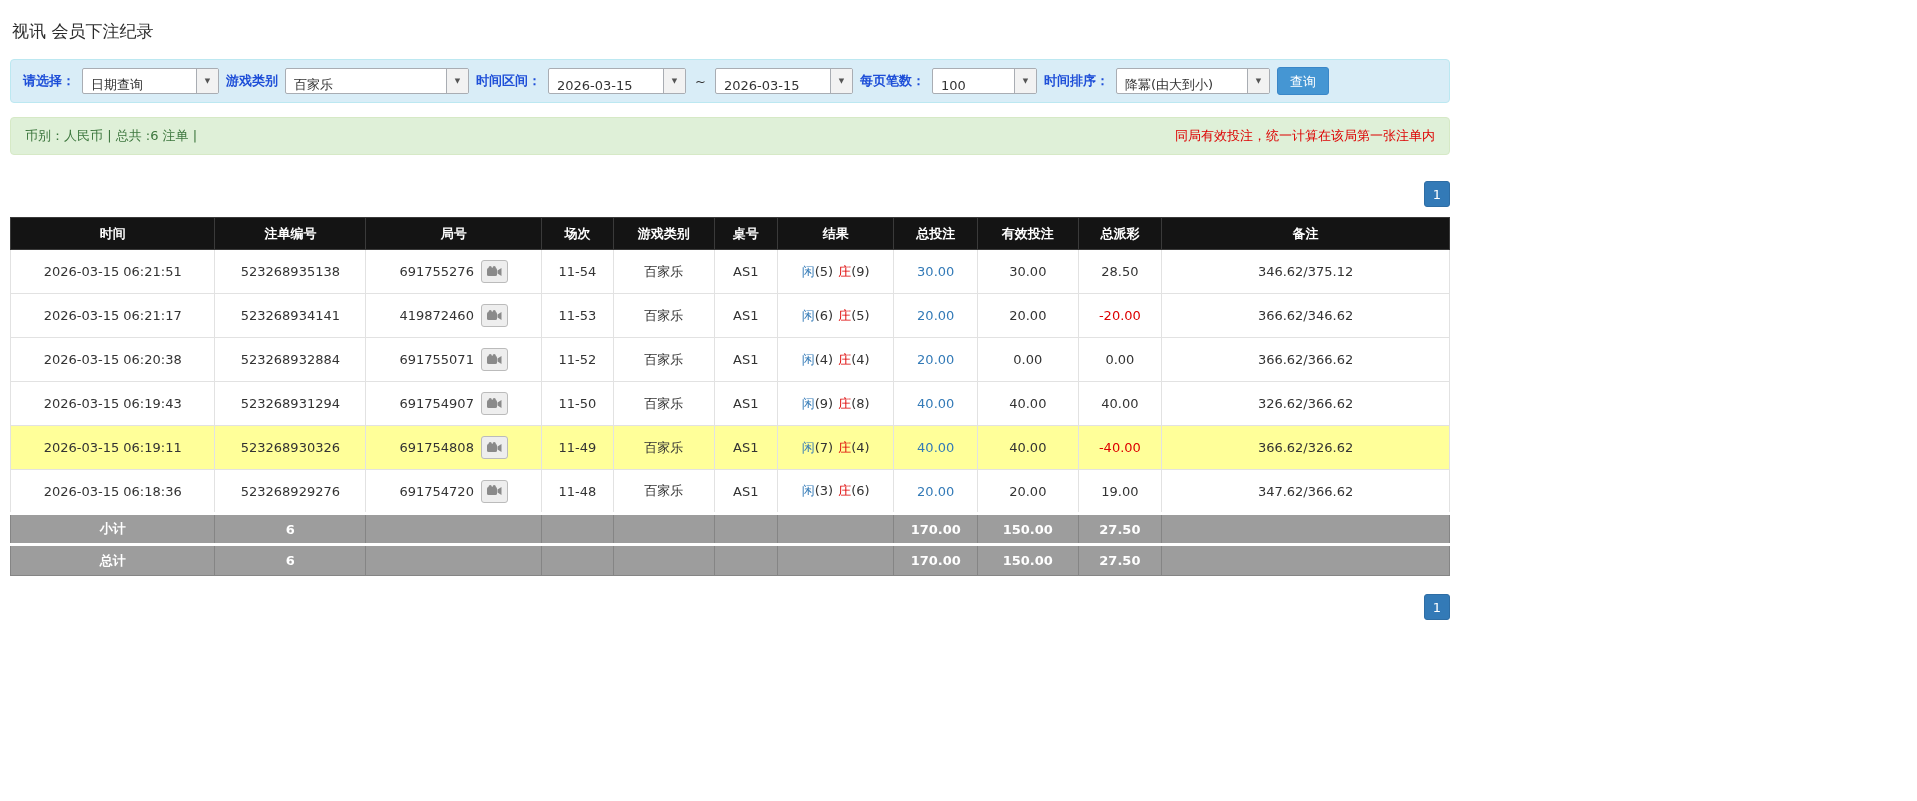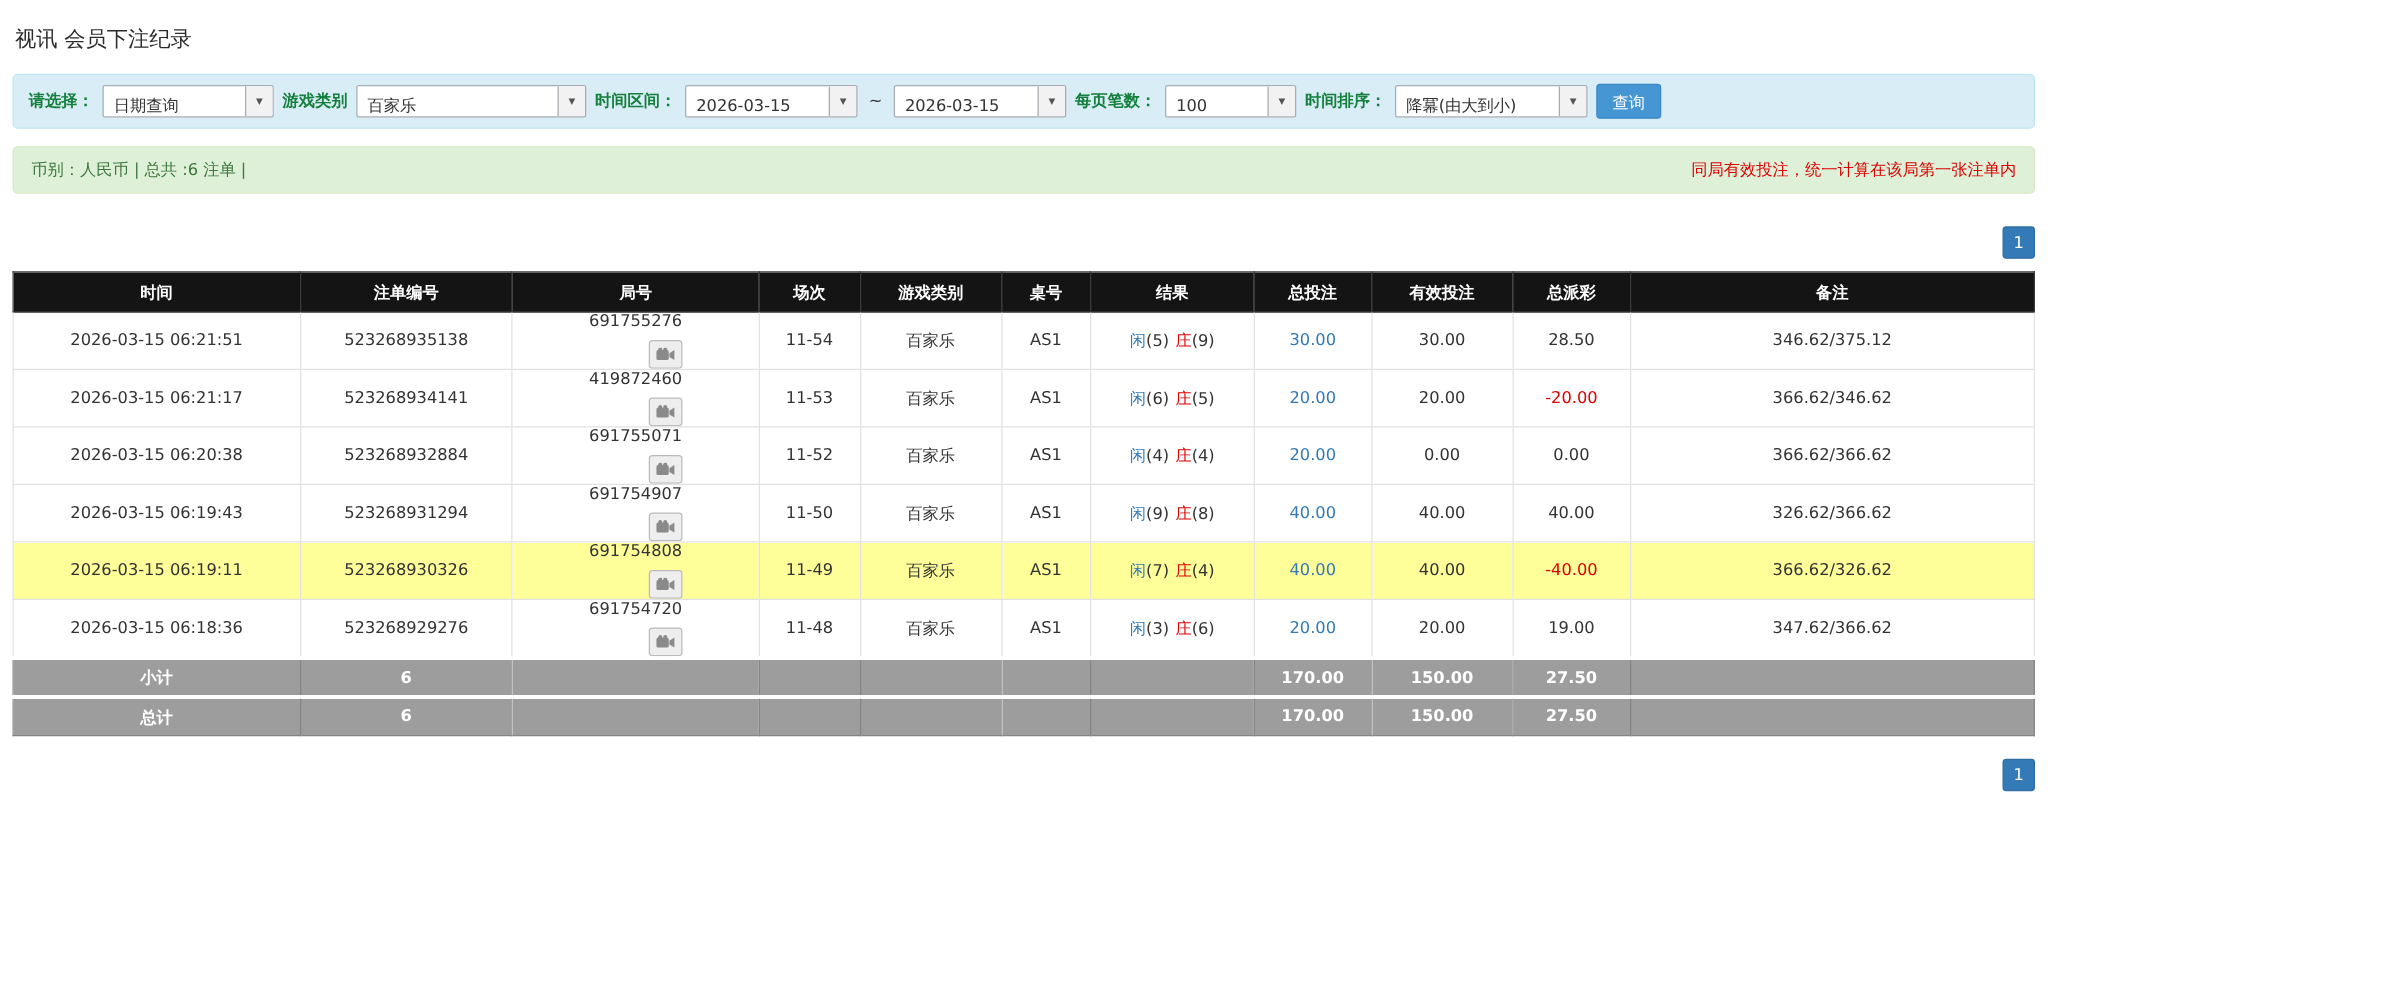--- a/index.html
+++ b/index.html
@@ -2,30 +2,30 @@
 <html><head>
 <meta charset="utf-8">
 <style>
   * { margin:0; padding:0; box-sizing:border-box; }
   html,body { background:#ffffff; }
   body {
     width:1917px; height:801px; overflow:hidden;
     font-family:"DejaVu Sans","Liberation Sans",sans-serif;
     font-size:13px; color:#333;
   }
-  .container { width:1618px; padding:0; margin:0 0 2px 10px; }
+  .container { width:1440px; padding:0; margin:0 0 2px 10px; }
 
   .page-title { font-size:17px; font-weight:normal; color:#2b2b2b; padding:20px 0 16px 2px; }
 
   
   .filter-bar {
     background:#d9edf7; border:1px solid #bce8f1; border-radius:4px;
     height:44px; display:flex; align-items:center; gap:7px; padding:0 12px;
   }
-  .flabel { color:#15803d; font-weight:bold; font-size:13px; white-space:nowrap; }
+  .flabel { color:#1d4ed8; font-weight:bold; font-size:13px; white-space:nowrap; }
   .combo {
     display:inline-flex; align-items:stretch; background:#fff;
     border:1px solid #a9adb3; height:26px; border-radius:2px; overflow:hidden;
   }
   .combo-value { display:flex; align-items:center; padding:16px 8px; font-size:13px; color:#333; white-space:nowrap; }
   .combo-caret {
     width:22px; border-left:1px solid #a9adb3; background:#f2f2f2;
     display:flex; align-items:center; justify-content:center;
     font-size:7px; color:#555; cursor:pointer;
   }
@@ -71,21 +71,21 @@
     border:1px solid #e2e2e2; font-size:13px; color:#333;
     overflow:hidden; white-space:nowrap;
   }
   tr.highlight td { background:#ffff99; }
 
   .bet-link { color:#337ab7; text-decoration:none; cursor:pointer; }
   .player { color:#337ab7; }
   .banker { color:#dd0000; margin-left:5px; }
   td.neg { color:#dd0000; }
 
-  .round-wrap { display:inline-flex; align-items:flex-end; gap:7px;flex-direction:column; }
+  .round-wrap { display:inline-flex; align-items:center; gap:7px; }
   .icon-btn {
     width:27px; height:23px; background:#eeeeee; border:1px solid #bbbbbb;
     border-radius:3px; display:inline-flex; align-items:center; justify-content:center;
     cursor:pointer; padding:0;
   }
 
   tr.summary-row td {
     background:#9d9d9d; color:#fff; font-weight:bold; height:31px;
     border:1px solid #858585; border-top:3px solid #ffffff; font-size:13px;
   }

